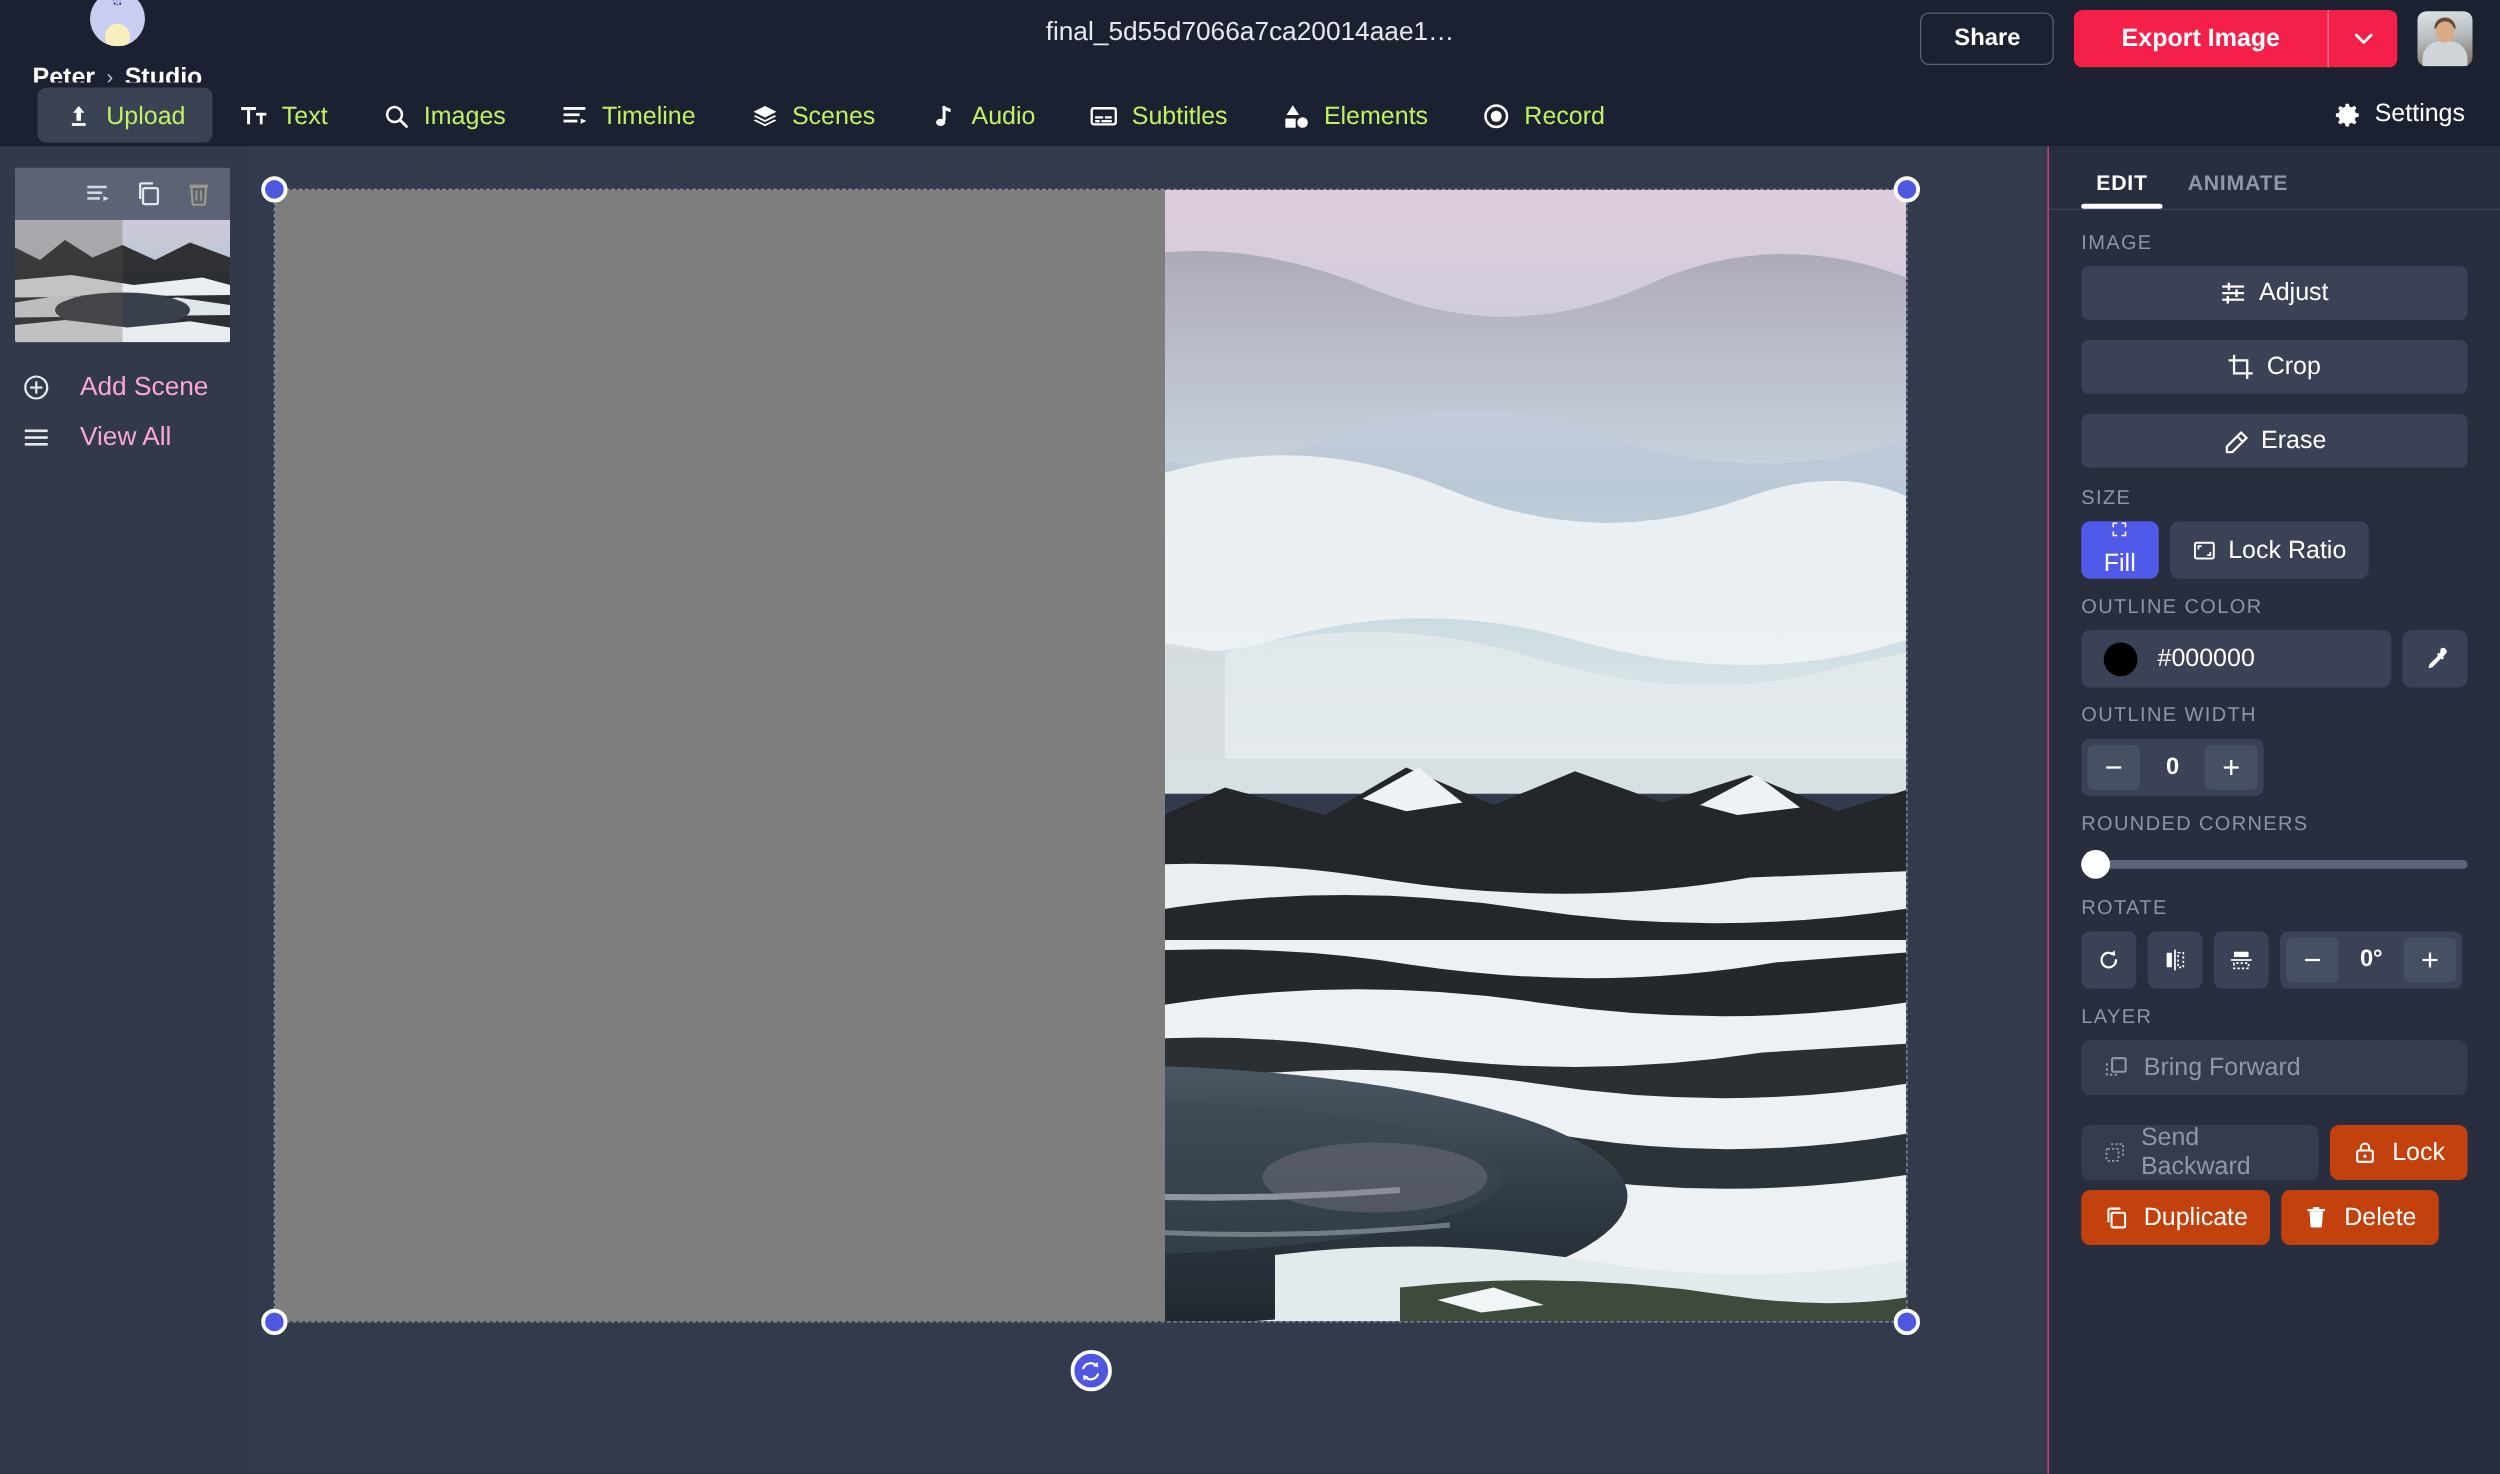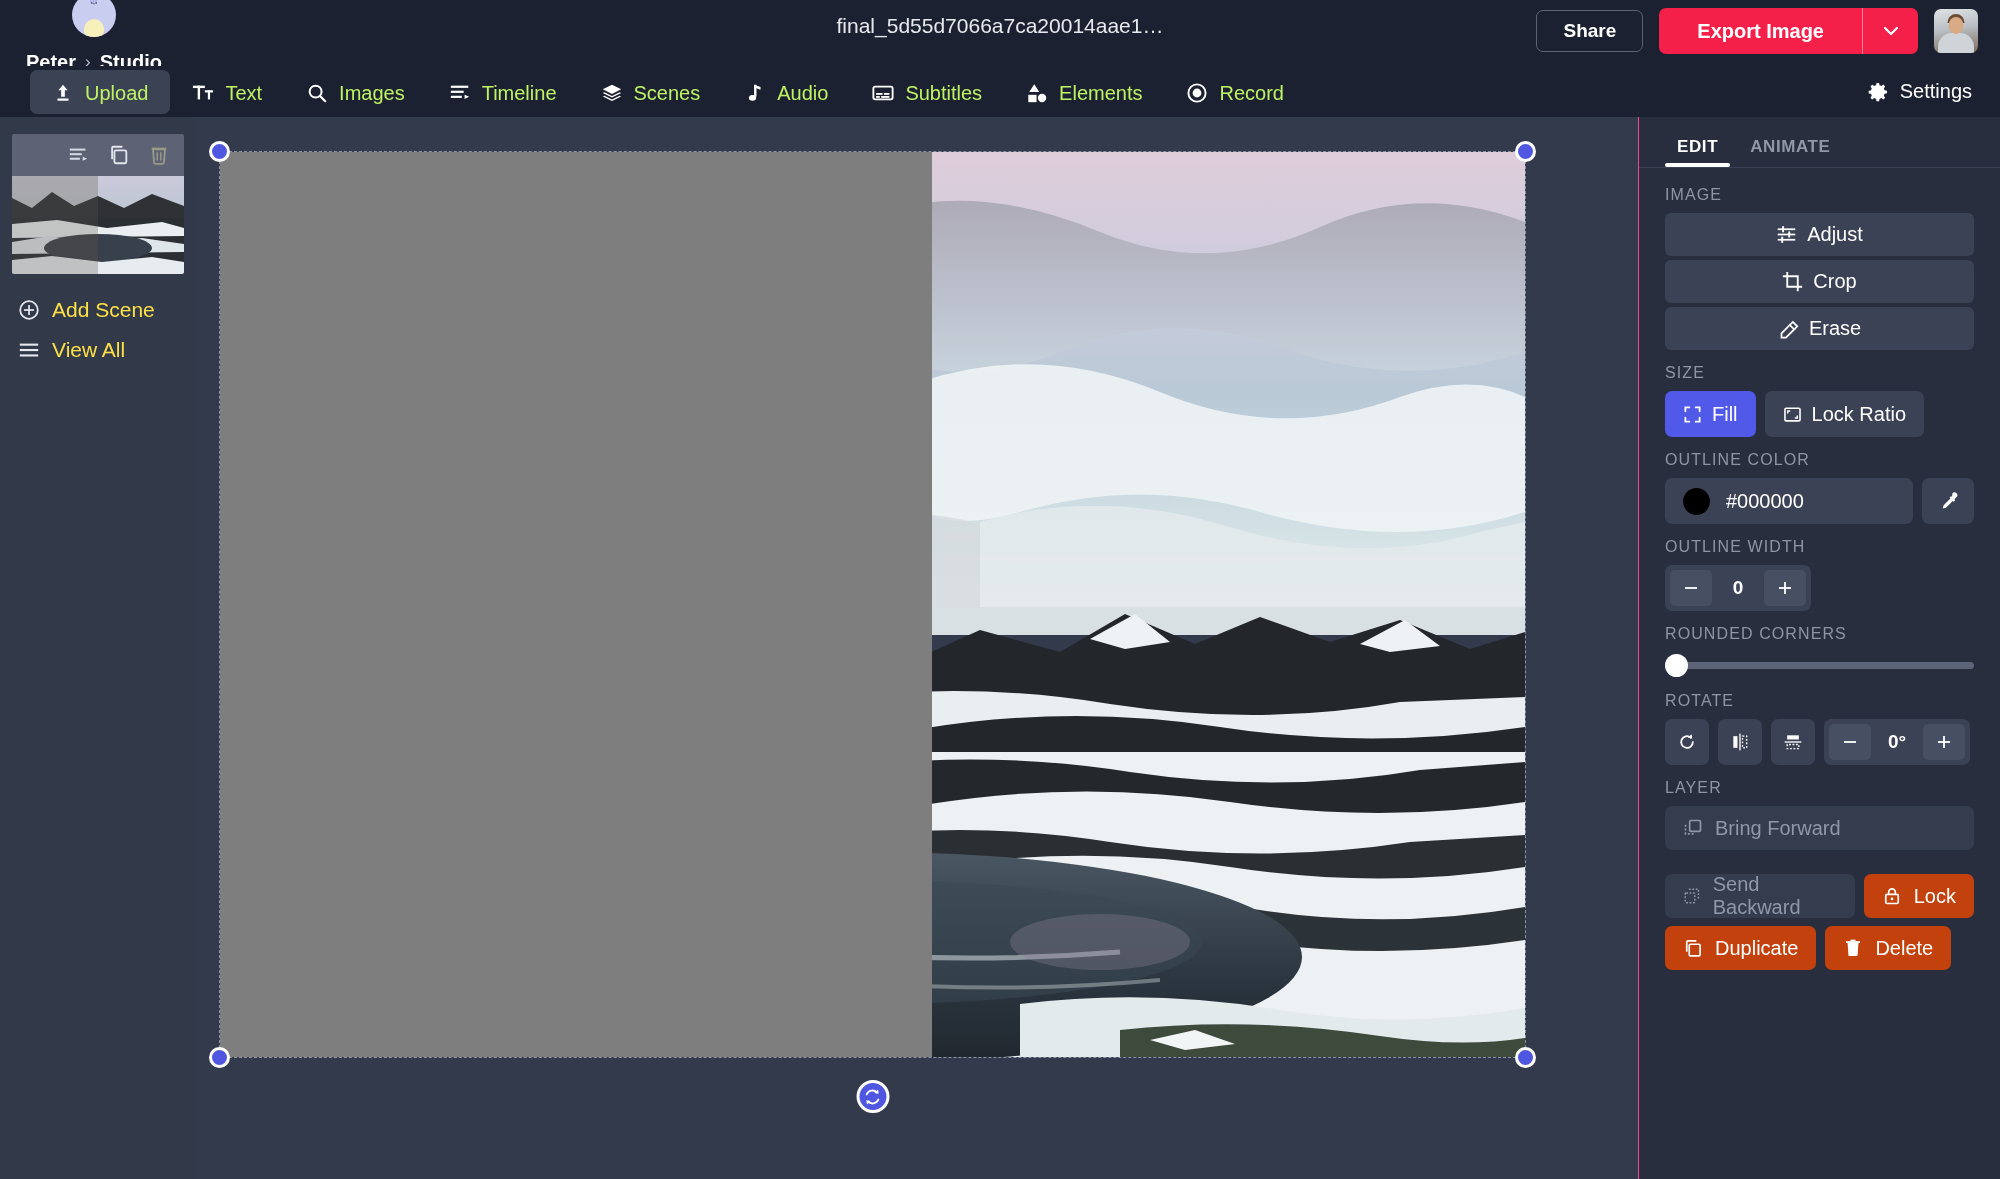--- a/index.html
+++ b/index.html
@@ -98,22 +98,22 @@
     position: absolute; top: 0; left: 0; width: 100%; height: 42px;
     background: #5d6375; display: flex; align-items: center;
     justify-content: flex-end; gap: 18px; padding-right: 14px; z-index: 3;
   }
   .scene-toolbar .tbicon { cursor: pointer; display:flex; }
   .thumb-img {
     position: absolute; top: 28px; left: 0; width: 172px; height: 112px;
   }
   .rail-actions { margin-top: 24px; padding-left: 18px; }
   .rail-action {
-    display: flex; align-items: center; gap: 12px;
-    color: #fde047; font-size: 21px; margin-bottom: 16px; cursor: pointer;
+    display: flex; align-items: center; gap: 24px;
+    color: #f9a8d4; font-size: 21px; margin-bottom: 16px; cursor: pointer;
   }
   
   .canvas-area {
     position: absolute; top: 117px; left: 196px; right: 362px; bottom: 0;
     background: #333a4b;
   }
   .art-frame {
     position: absolute; left: 24px; top: 35px; width: 1305px; height: 905px;
     outline: 1px dashed #8b93a6;
   }
@@ -150,29 +150,29 @@
   .rp-divider { height: 1px; background: #3a4154; margin: 0; }
   .rp-body { padding: 18px 26px 0; }
   .rp-label {
     font-size: 16px; letter-spacing: 1.1px; color: #8d95a6;
     margin: 14px 0 9px; font-weight: 500;
   }
   .rp-label:first-child { margin-top: 0; }
   .pbtn {
     width: 100%; height: 43px; background: #3b4255; border: none; border-radius: 6px;
     color: #fff; font-size: 20px; display: flex; align-items: center;
-    justify-content: center; gap: 10px; margin-bottom: 4px; cursor: pointer;
+    justify-content: center; gap: 10px; margin-bottom: 16px; cursor: pointer;
   }
   .row { display: flex; gap: 9px; }
   .chip {
     height: 46px; border-radius: 7px; background: #3b4255; color: #fff;
     display: flex; align-items: center; justify-content: center; gap: 10px;
     font-size: 20px; padding: 0 18px; cursor: pointer;
   }
-  .chip.sel { background: #5159e8; }
+  .chip.sel { background: #5159e8; flex-direction: column; }
   .color-field {
     flex: 1; height: 46px; border-radius: 7px; background: #3b4255;
     display: flex; align-items: center; gap: 16px; padding: 0 18px; cursor: pointer;
   }
   .swatch { width: 27px; height: 27px; border-radius: 50%; background: #000; flex: none; }
   .color-hex { color: #fff; font-size: 20px; }
   .eyedrop {
     width: 52px; height: 46px; border-radius: 7px; background: #3b4255;
     display: flex; align-items: center; justify-content: center; cursor: pointer;
   }

